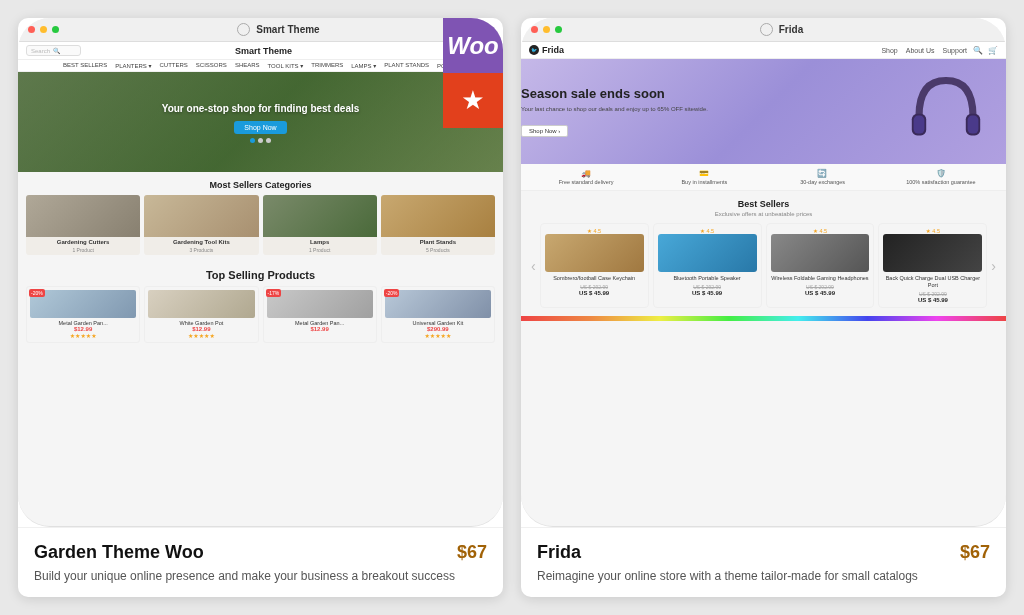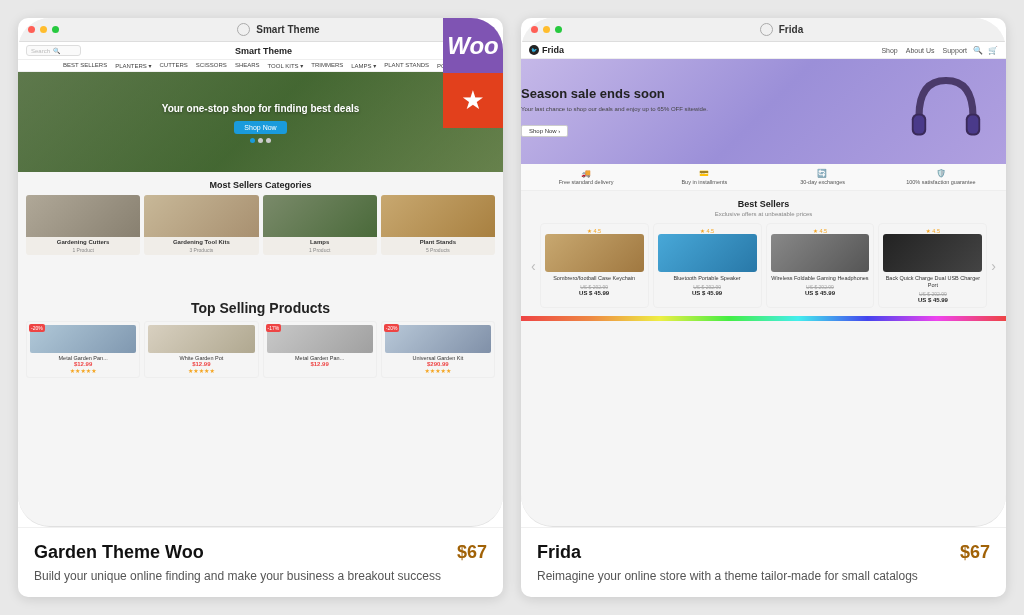--- a/index.html
+++ b/index.html
@@ -183,21 +183,21 @@
     .cat-img-1 { background: linear-gradient(135deg, #b0a898, #888070); }
     .cat-img-2 { background: linear-gradient(135deg, #c8b898, #a89070); }
     .cat-img-3 { background: linear-gradient(135deg, #7a8a6a, #4a6a3a); }
     .cat-img-4 { background: linear-gradient(135deg, #c8a870, #a88040); }
     .category-label { font-size: 6px; color: #333; padding: 2px; font-weight: 600; }
     .category-count { font-size: 5px; color: #888; padding-bottom: 2px; }
     .smart-products {
       padding: 6px 8px;
       text-align: center;
     }
-    .smart-products h3 { font-size: 14px; color: #222; margin-bottom: 5px; margin-top: 31px; }
+    .smart-products h3 { font-size: 11px; color: #222; margin-bottom: 5px; }
     .products-row {
       display: flex; gap: 4px;
     }
     .product-card {
       flex: 1;
       border: 1px solid #eee;
       border-radius: 3px;
       padding: 3px;
       position: relative;
       overflow: hidden;
@@ -515,21 +515,21 @@
           <span class="woo-star">★</span>
         </div>
       </div>
     </div>
 
     <div class="card-footer">
       <div class="card-title-row">
         <span class="card-title">Garden Theme Woo</span>
         <span class="card-price">$67</span>
       </div>
-      <p class="card-desc">Build your unique online finding and make your business a breakout success</p>
+      <p class="card-desc">Build your unique online presence and make your business a breakout success</p>
     </div>
   </div>
 
   <div class="card">
     <div class="preview-window">
 
       <div class="window-bar">
         <span class="window-dot dot-red"></span>
         <span class="window-dot dot-yellow"></span>
         <span class="window-dot dot-green"></span>

